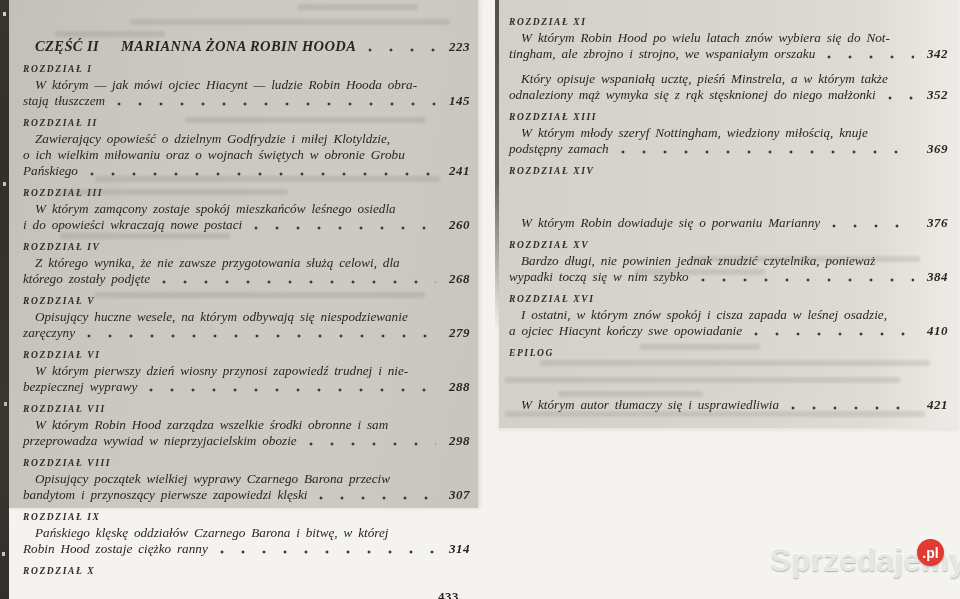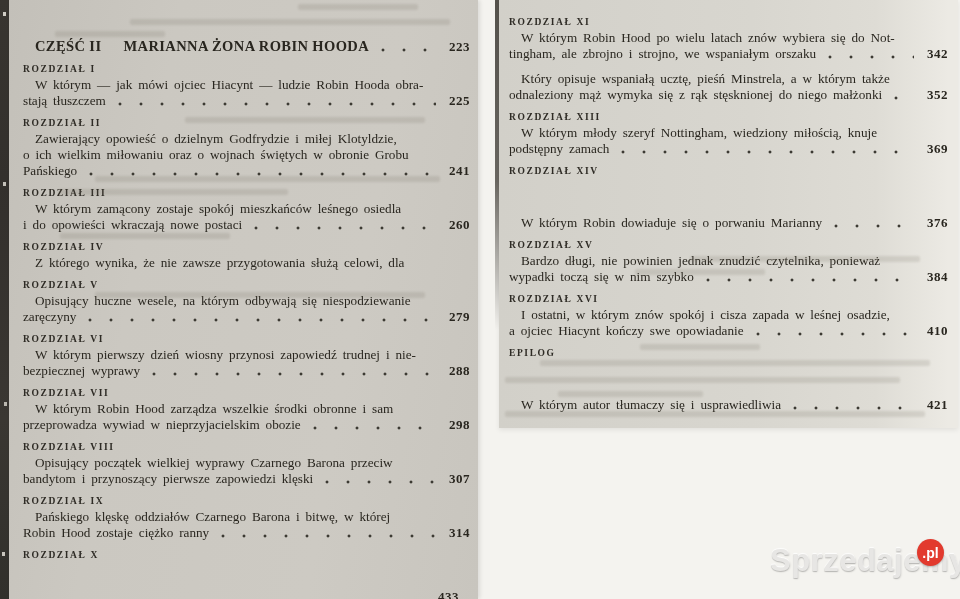--- a/index.html
+++ b/index.html
@@ -7,22 +7,22 @@
        font-family:"Liberation Serif","DejaVu Serif",serif;}
   .screen{position:relative;width:960px;height:599px;overflow:hidden;background:#f4f3ef;}
 
   
   .spine{position:absolute;left:0;top:0;width:9px;height:599px;
          background:linear-gradient(180deg,#383530,#33302c 30%,#3a3732 70%,#31302b);}
   .spine::after{content:"";position:absolute;left:3px;top:12px;width:3px;height:4px;
          background:#cfccc4;box-shadow:0 170px 0 #c4c1b9,1px 390px 0 #bab7af,-1px 540px 0 #c8c5bd;}
 
   
-  .page{position:absolute;box-sizing:border-box;color:#29261f;}
-  .page-left{left:9px;top:0;width:469px;height:599px;
+  .page{position:absolute;box-sizing:border-box;color:#29261f;font-style:italic;}
+  .page-left{left:9px;top:0;width:469px;height:508px;
              background:linear-gradient(100deg,#c3c0b9,#cbc8c1 30%,#cdcac3 70%,#c8c5be);
              padding:38px 8px 0 14px;box-shadow:2px 0 4px rgba(0,0,0,0.10);}
   .page-right{left:499px;top:0;width:459px;height:428px;
              background:linear-gradient(90deg,#d2d0c9,#d8d6cf 55%,#dedcd5 82%,#eceae4 98%);
              padding:8px 10px 0 10px;box-shadow:0 2px 5px rgba(0,0,0,0.08);}
   .gutter-shadow{position:absolute;left:495px;top:0;width:4px;height:330px;
              background:linear-gradient(180deg,#55524c,#6b6862 55%,rgba(107,104,98,0));}
 
   
   .part-row{display:flex;align-items:baseline;font-weight:bold;font-size:14.5px;
@@ -75,21 +75,21 @@
     </div>
     <div id="entries-left">
   <div class="entry">
     <div class="entry-label">ROZDZIAŁ I</div>
     <div>
             <div class="line indent">W którym — jak mówi ojciec Hiacynt — ludzie Robin Hooda obra-</div>
           </div>
     <div class="last-row">
       <span>stają tłuszczem</span>
       <span class="dots"></span>
-      <span class="page-num">225</span>
+      <span class="page-num">145</span>
     </div>
   </div>
 
   <div class="entry">
     <div class="entry-label">ROZDZIAŁ II</div>
     <div>
             <div class="line indent">Zawierający opowieść o dzielnym Godfrydzie i miłej Klotyldzie,</div>
             <div class="line">o ich wielkim miłowaniu oraz o wojnach świętych w obronie Grobu</div>
           </div>
     <div class="last-row">
@@ -109,20 +109,25 @@
       <span class="dots"></span>
       <span class="page-num">260</span>
     </div>
   </div>
 
   <div class="entry">
     <div class="entry-label">ROZDZIAŁ IV</div>
     <div>
             <div class="line indent">Z którego wynika, że nie zawsze przygotowania służą celowi, dla</div>
           </div>
+    <div class="last-row">
+      <span>którego zostały podjęte</span>
+      <span class="dots"></span>
+      <span class="page-num">268</span>
+    </div>
   </div>
 
   <div class="entry">
     <div class="entry-label">ROZDZIAŁ V</div>
     <div>
             <div class="line indent">Opisujący huczne wesele, na którym odbywają się niespodziewanie</div>
           </div>
     <div class="last-row">
       <span>zaręczyny</span>
       <span class="dots"></span>

